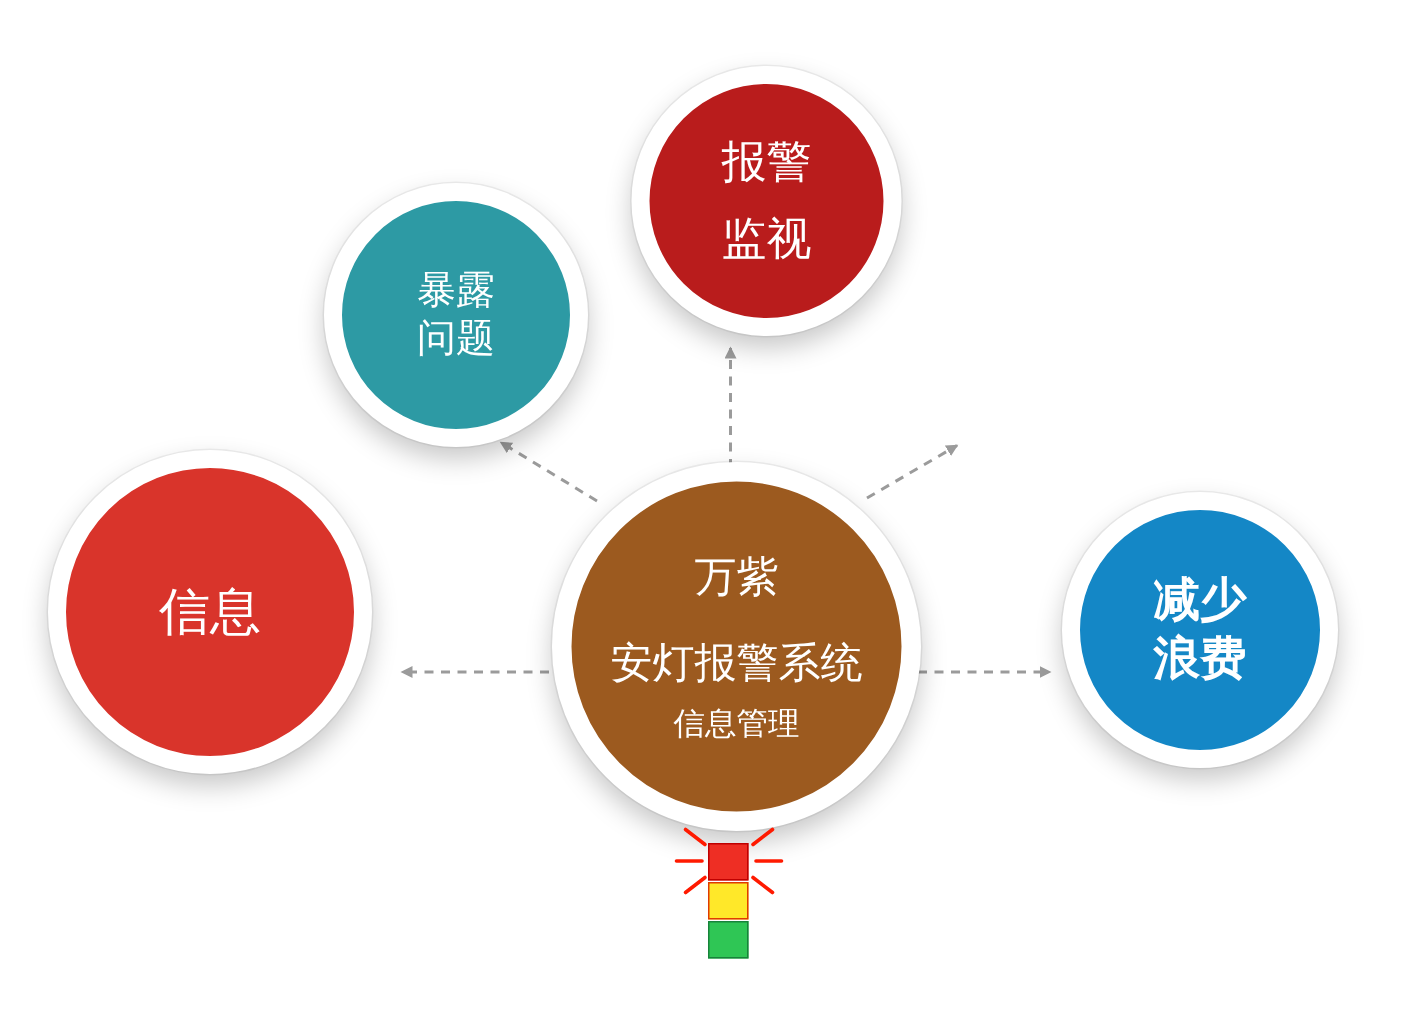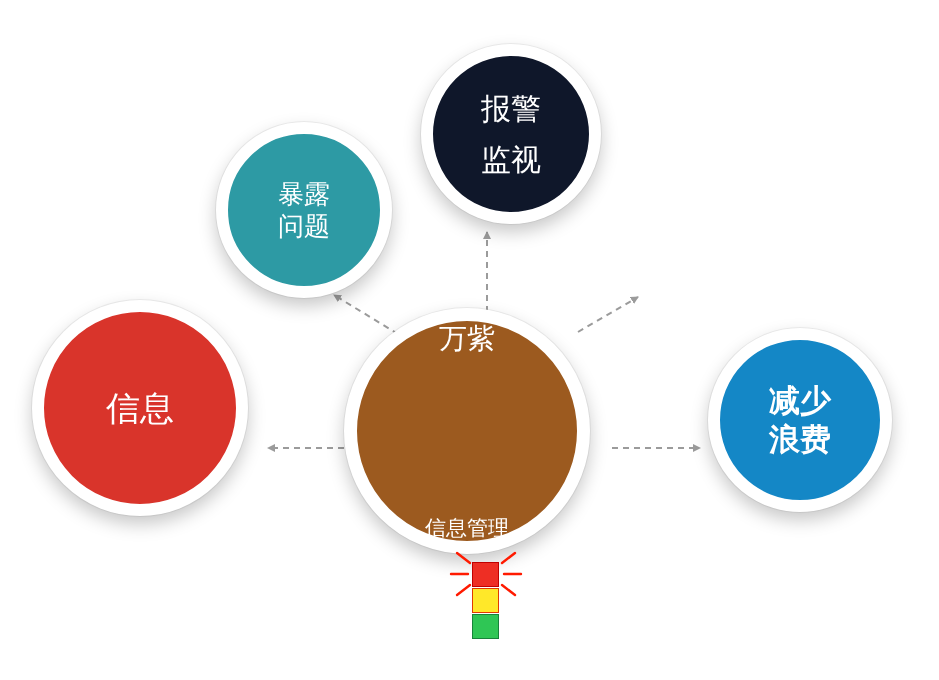--- a/index.html
+++ b/index.html
@@ -36,24 +36,23 @@
     line-height: 1.25;
   }
   
   .sat-info     { left: 32px;  top: 300px; width: 216px; height: 216px; font-size: 34px; }
   .sat-expose   { left: 216px; top: 122px; width: 176px; height: 176px; font-size: 26px; }
   .sat-alarm    { left: 421px; top: 44px;  width: 180px; height: 180px; font-size: 30px; }
   .sat-drive    { left: 632px; top: 130px; width: 176px; height: 176px; font-size: 30px; }
   .sat-reduce   { left: 708px; top: 328px; width: 184px; height: 184px; font-size: 31px; font-weight: bold; }
   
   .center-circle {
-    left: 344px; top: 308px;
+    left: 368px; top: 308px;
     width: 246px; height: 246px;
     border-width: 13px;
-    justify-content: space-between;
   }
   .center-circle .c1 { font-size: 28px; }
   .center-circle .c2 { font-size: 28px; margin-top: 22px; }
   .center-circle .c3 { font-size: 21px; margin-top: 10px; }
   
   .andon {
     position: absolute;
     left: 438px; top: 543px;
     width: 96px; height: 104px;
   }
@@ -97,33 +96,34 @@
 
   <div class="circle sat-info" style="background-color: rgb(217, 52, 43);">
     <span>信息</span>
   </div>
 
   <div class="circle sat-expose" style="background-color: rgb(45, 154, 164);">
     <span>暴露</span>
     <span>问题</span>
   </div>
 
-  <div class="circle sat-alarm" style="background-color: #0f172a; gap: 13px;">
+  <div class="circle sat-alarm" style="background-color: #b91c1c; gap: 13px;">
     <span>报警</span>
     <span>监视</span>
   </div>
 
 
   <div class="circle sat-reduce" style="background-color: rgb(20, 135, 198);">
     <span>减少</span>
     <span>浪费</span>
   </div>
 
   <div class="circle center-circle" style="background-color: rgb(156, 90, 31);">
     <span class="c1">万紫</span>
+    <span class="c2">安灯报警系统</span>
     <span class="c3">信息管理</span>
   </div>
 
   <div class="andon">
     <svg class="rays" viewBox="0 0 96 62" xmlns="http://www.w3.org/2000/svg">
       <g stroke="#FF1A00" stroke-width="2.4" stroke-linecap="round">
         <line x1="30" y1="31" x2="13" y2="31"></line>
         <line x1="66" y1="31" x2="83" y2="31"></line>
         <line x1="32" y1="20" x2="19" y2="10"></line>
         <line x1="64" y1="20" x2="77" y2="10"></line>

